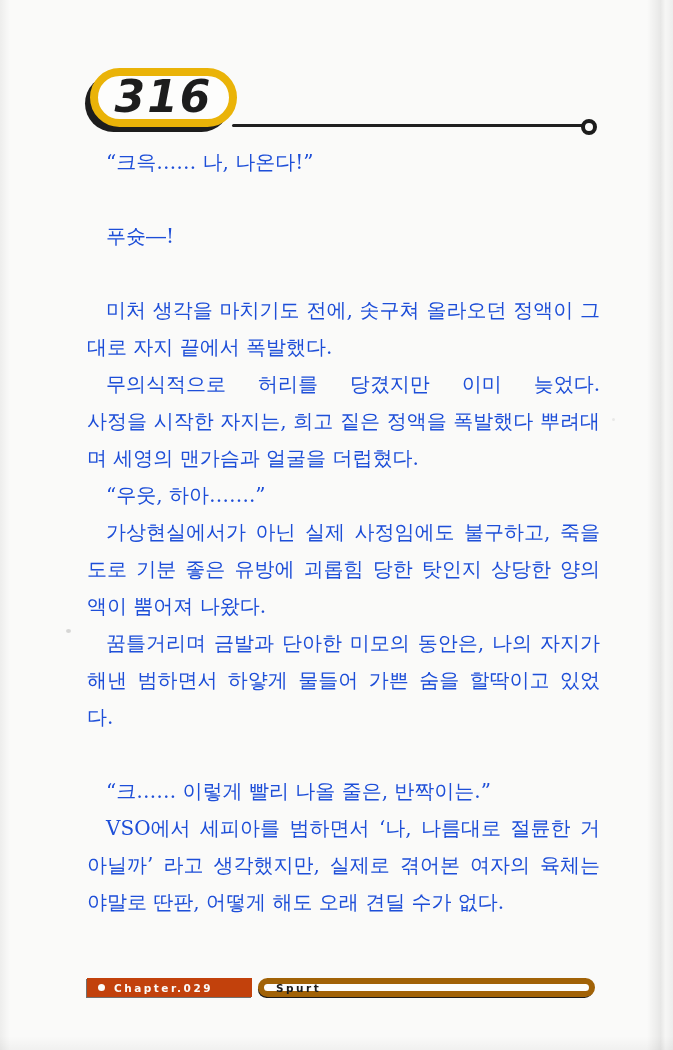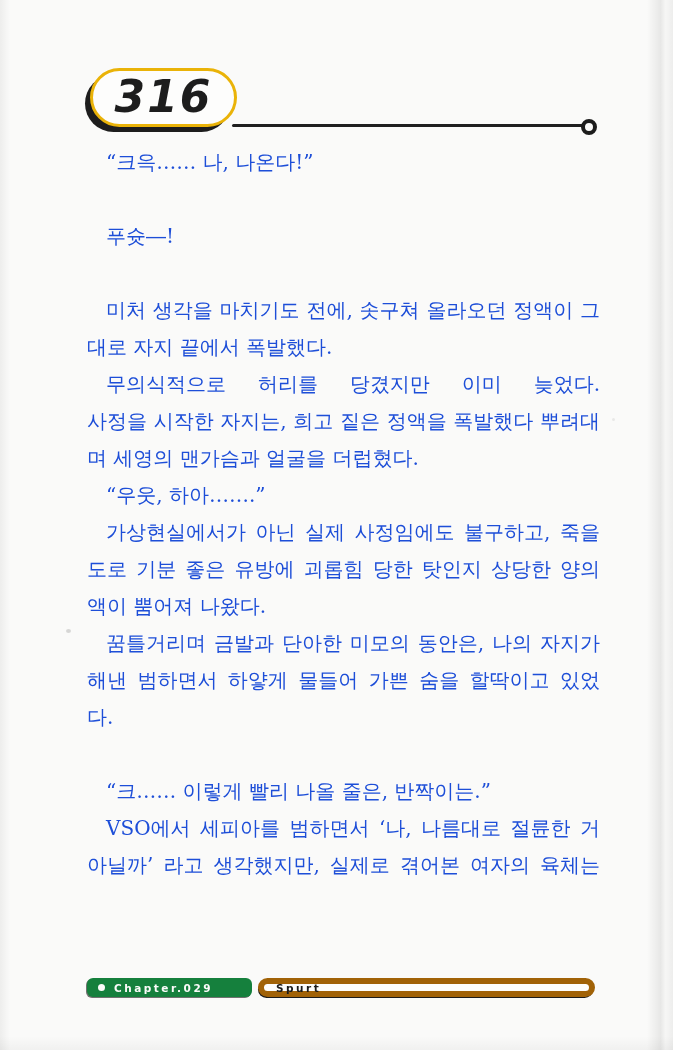--- a/index.html
+++ b/index.html
@@ -32,21 +32,21 @@
   }
   .speck{
     position:absolute;border-radius:50%;
     background:rgba(0,0,0,0.14);
   }
 
   
   .page-badge{
     position:absolute;left:90px;top:68px;width:147px;height:59px;
     background:#fdfdfc;
-    border:3px solid #eab308;
+    border:8px solid #eab308;
     border-radius:30px;
     box-shadow:-6px 6px 0 -1px #1d1d1d;
     box-sizing:border-box;
     display:flex;align-items:center;justify-content:center;
   }
   .page-number{
     font-family:"DejaVu Sans","Liberation Sans",sans-serif;
     font-style:italic;font-weight:700;
     font-size:44px;color:#1d1d1d;
     letter-spacing:2px;
@@ -73,21 +73,21 @@
     overflow:hidden;
     word-break:keep-all;
   }
   .line.indent{padding-left:19px;}
   .line.fill{text-align:justify;text-align-last:justify;}
   .line.indent.fill{width:494px;}
 
   
   .chapter-badge{
     position:absolute;left:87px;top:978px;width:165px;height:19px;
-    background:#15803d;border-radius:6px;
+    background:#c2410c;border-radius:0;
     display:flex;align-items:center;
     box-shadow:-1px 1px 0 rgba(0,0,0,0.55);
   }
   .chapter-dot{
     width:7px;height:7px;border-radius:50%;
     background:#fbfbfa;margin-left:11px;flex:0 0 auto;
   }
   .chapter-label{
     font-family:"DejaVu Sans","Liberation Sans",sans-serif;
     font-size:10.5px;font-weight:700;color:#fbfbfa;
@@ -131,20 +131,21 @@
       <div class="line indent fill">가상현실에서가 아닌 실제 사정임에도 불구하고, 죽을 정</div>
       <div class="line fill">도로 기분 좋은 유방에 괴롭힘 당한 탓인지 상당한 양의 정</div>
       <div class="line">액이 뿜어져 나왔다.</div>
       <div class="line indent fill">꿈틀거리며 금발과 단아한 미모의 동안은, 나의 자지가 토</div>
       <div class="line fill">해낸 범하면서 하얗게 물들어 가쁜 숨을 할딱이고 있었</div>
       <div class="line">다.</div>
       <div class="line">&nbsp;</div>
       <div class="line indent">“크…… 이렇게 빨리 나올 줄은, 반짝이는.”</div>
       <div class="line indent fill">VSO에서 세피아를 범하면서  ‘나, 나름대로 절륜한 거</div>
       <div class="line fill">아닐까’ 라고 생각했지만, 실제로 겪어본 여자의 육체는 그</div>
+      <div class="line">야말로 딴판, 어떻게 해도 오래 견딜 수가 없다.</div>
     </div>
 
   <div class="speck" style="left:66px;top:629px;width:5px;height:4px;"></div>
   <div class="speck" style="left:612px;top:418px;width:3px;height:3px;background:rgba(0,0,0,0.07);"></div>
 
   <div class="chapter-badge">
     <span class="chapter-dot"></span>
     <span class="chapter-label">Chapter.029</span>
   </div>
   <div class="section-badge">

